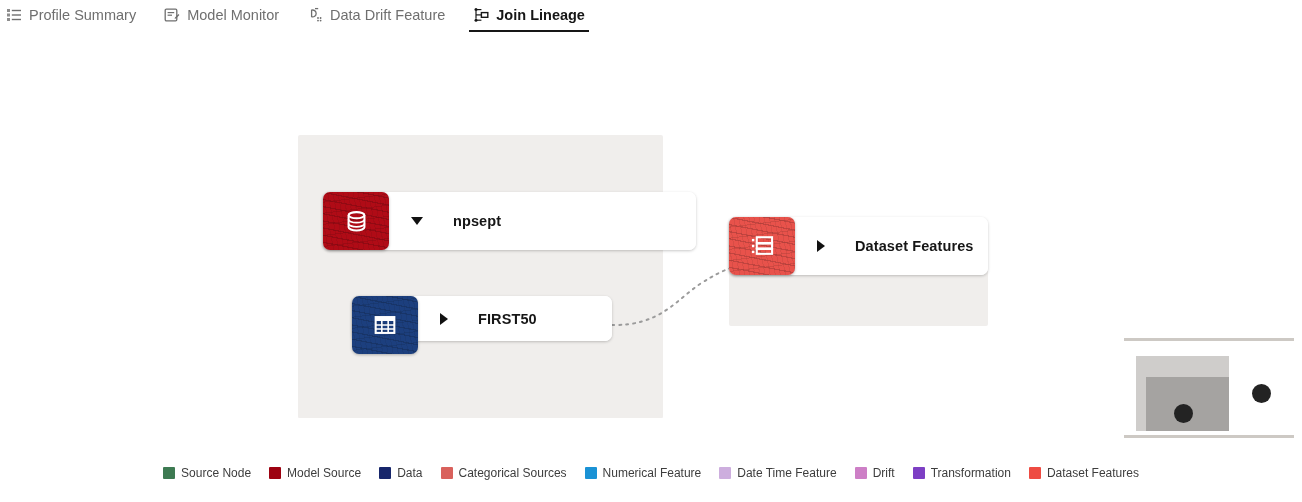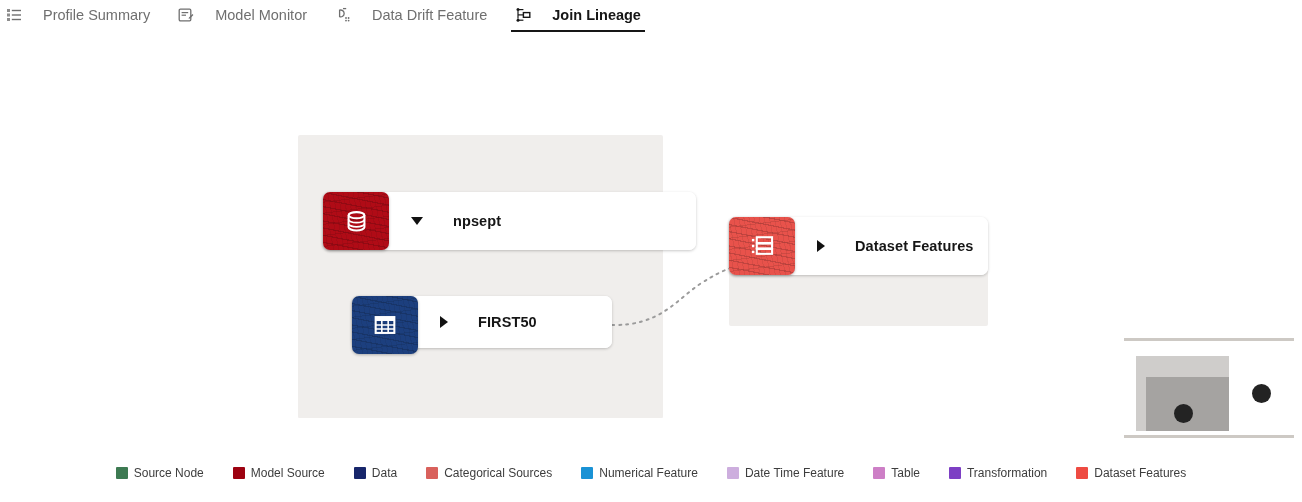--- a/index.html
+++ b/index.html
@@ -23,21 +23,21 @@
     width: 1302px;
     height: 40px;
     display: flex;
     align-items: flex-start;
     padding-top: 7px;
     box-sizing: border-box;
   }
   .tab {
     display: flex;
     align-items: center;
-    gap: 21px;
+    gap: 7px;
     padding: 0 0 9px 0;
     margin-right: 28px;
     font-size: 14.5px;
     color: #6f6f6f;
     cursor: pointer;
     position: relative;
     white-space: nowrap;
   }
   .tab:first-child { margin-left: 6px; }
   .tab.active {
@@ -166,21 +166,21 @@
 
   
   .legend {
     position: absolute;
     left: 0;
     top: 466px;
     width: 1302px;
     display: flex;
     justify-content: center;
     align-items: center;
-    gap: 15px;
+    gap: 4px;
     flex-wrap: nowrap;
   }
   .legend-item {
     display: flex;
     align-items: center;
     gap: 6px;
     margin-right: 14px;
     font-size: 12px;
     color: #3d3d3d;
     white-space: nowrap;
@@ -278,21 +278,21 @@
         <path d="M6.8 13 a8.2 3.2 0 0 0 16.4 0" fill="none" stroke="#fff" stroke-width="1.9"></path>
         <path d="M6.8 17.3 a8.2 3.2 0 0 0 16.4 0" fill="none" stroke="#fff" stroke-width="1.9"></path>
       </svg>
     </div>
     <div class="node-body">
       <span class="caret down"></span>
       <span class="node-label">npsept</span>
     </div>
   </div>
 
-  <div class="node" style="left:352px; top:256px; width:260px; height:52px;">
+  <div class="node" style="left:352px; top:256px; width:260px; height:45px;">
     <div class="node-badge" style="width:66px; height:58px; background:#1c3f7e;">
       <span class="noise"></span>
       <svg viewBox="0 0 30 30" width="28" height="28">
         <rect x="5" y="6.5" width="20" height="17" fill="none" stroke="#fff" stroke-width="2.2"></rect>
         <rect x="5" y="6.5" width="20" height="4.2" fill="#fff"></rect>
         <path d="M5 15 h20 M5 19.2 h20" stroke="#fff" stroke-width="1.7"></path>
         <path d="M11.6 10.7 v12.8 M18.4 10.7 v12.8" stroke="#fff" stroke-width="1.7"></path>
       </svg>
     </div>
     <div class="node-body">
@@ -357,21 +357,21 @@
     <span>Numerical Feature</span>
   </div>
 
   <div class="legend-item">
     <span class="legend-swatch" style="background:#cdaede;"></span>
     <span>Date Time Feature</span>
   </div>
 
   <div class="legend-item">
     <span class="legend-swatch" style="background:#cd7fc6;"></span>
-    <span>Table</span>
+    <span>Drift</span>
   </div>
 
   <div class="legend-item">
     <span class="legend-swatch" style="background:#7d3fc4;"></span>
     <span>Transformation</span>
   </div>
 
   <div class="legend-item">
     <span class="legend-swatch" style="background:#ee4b42;"></span>
     <span>Dataset Features</span>

